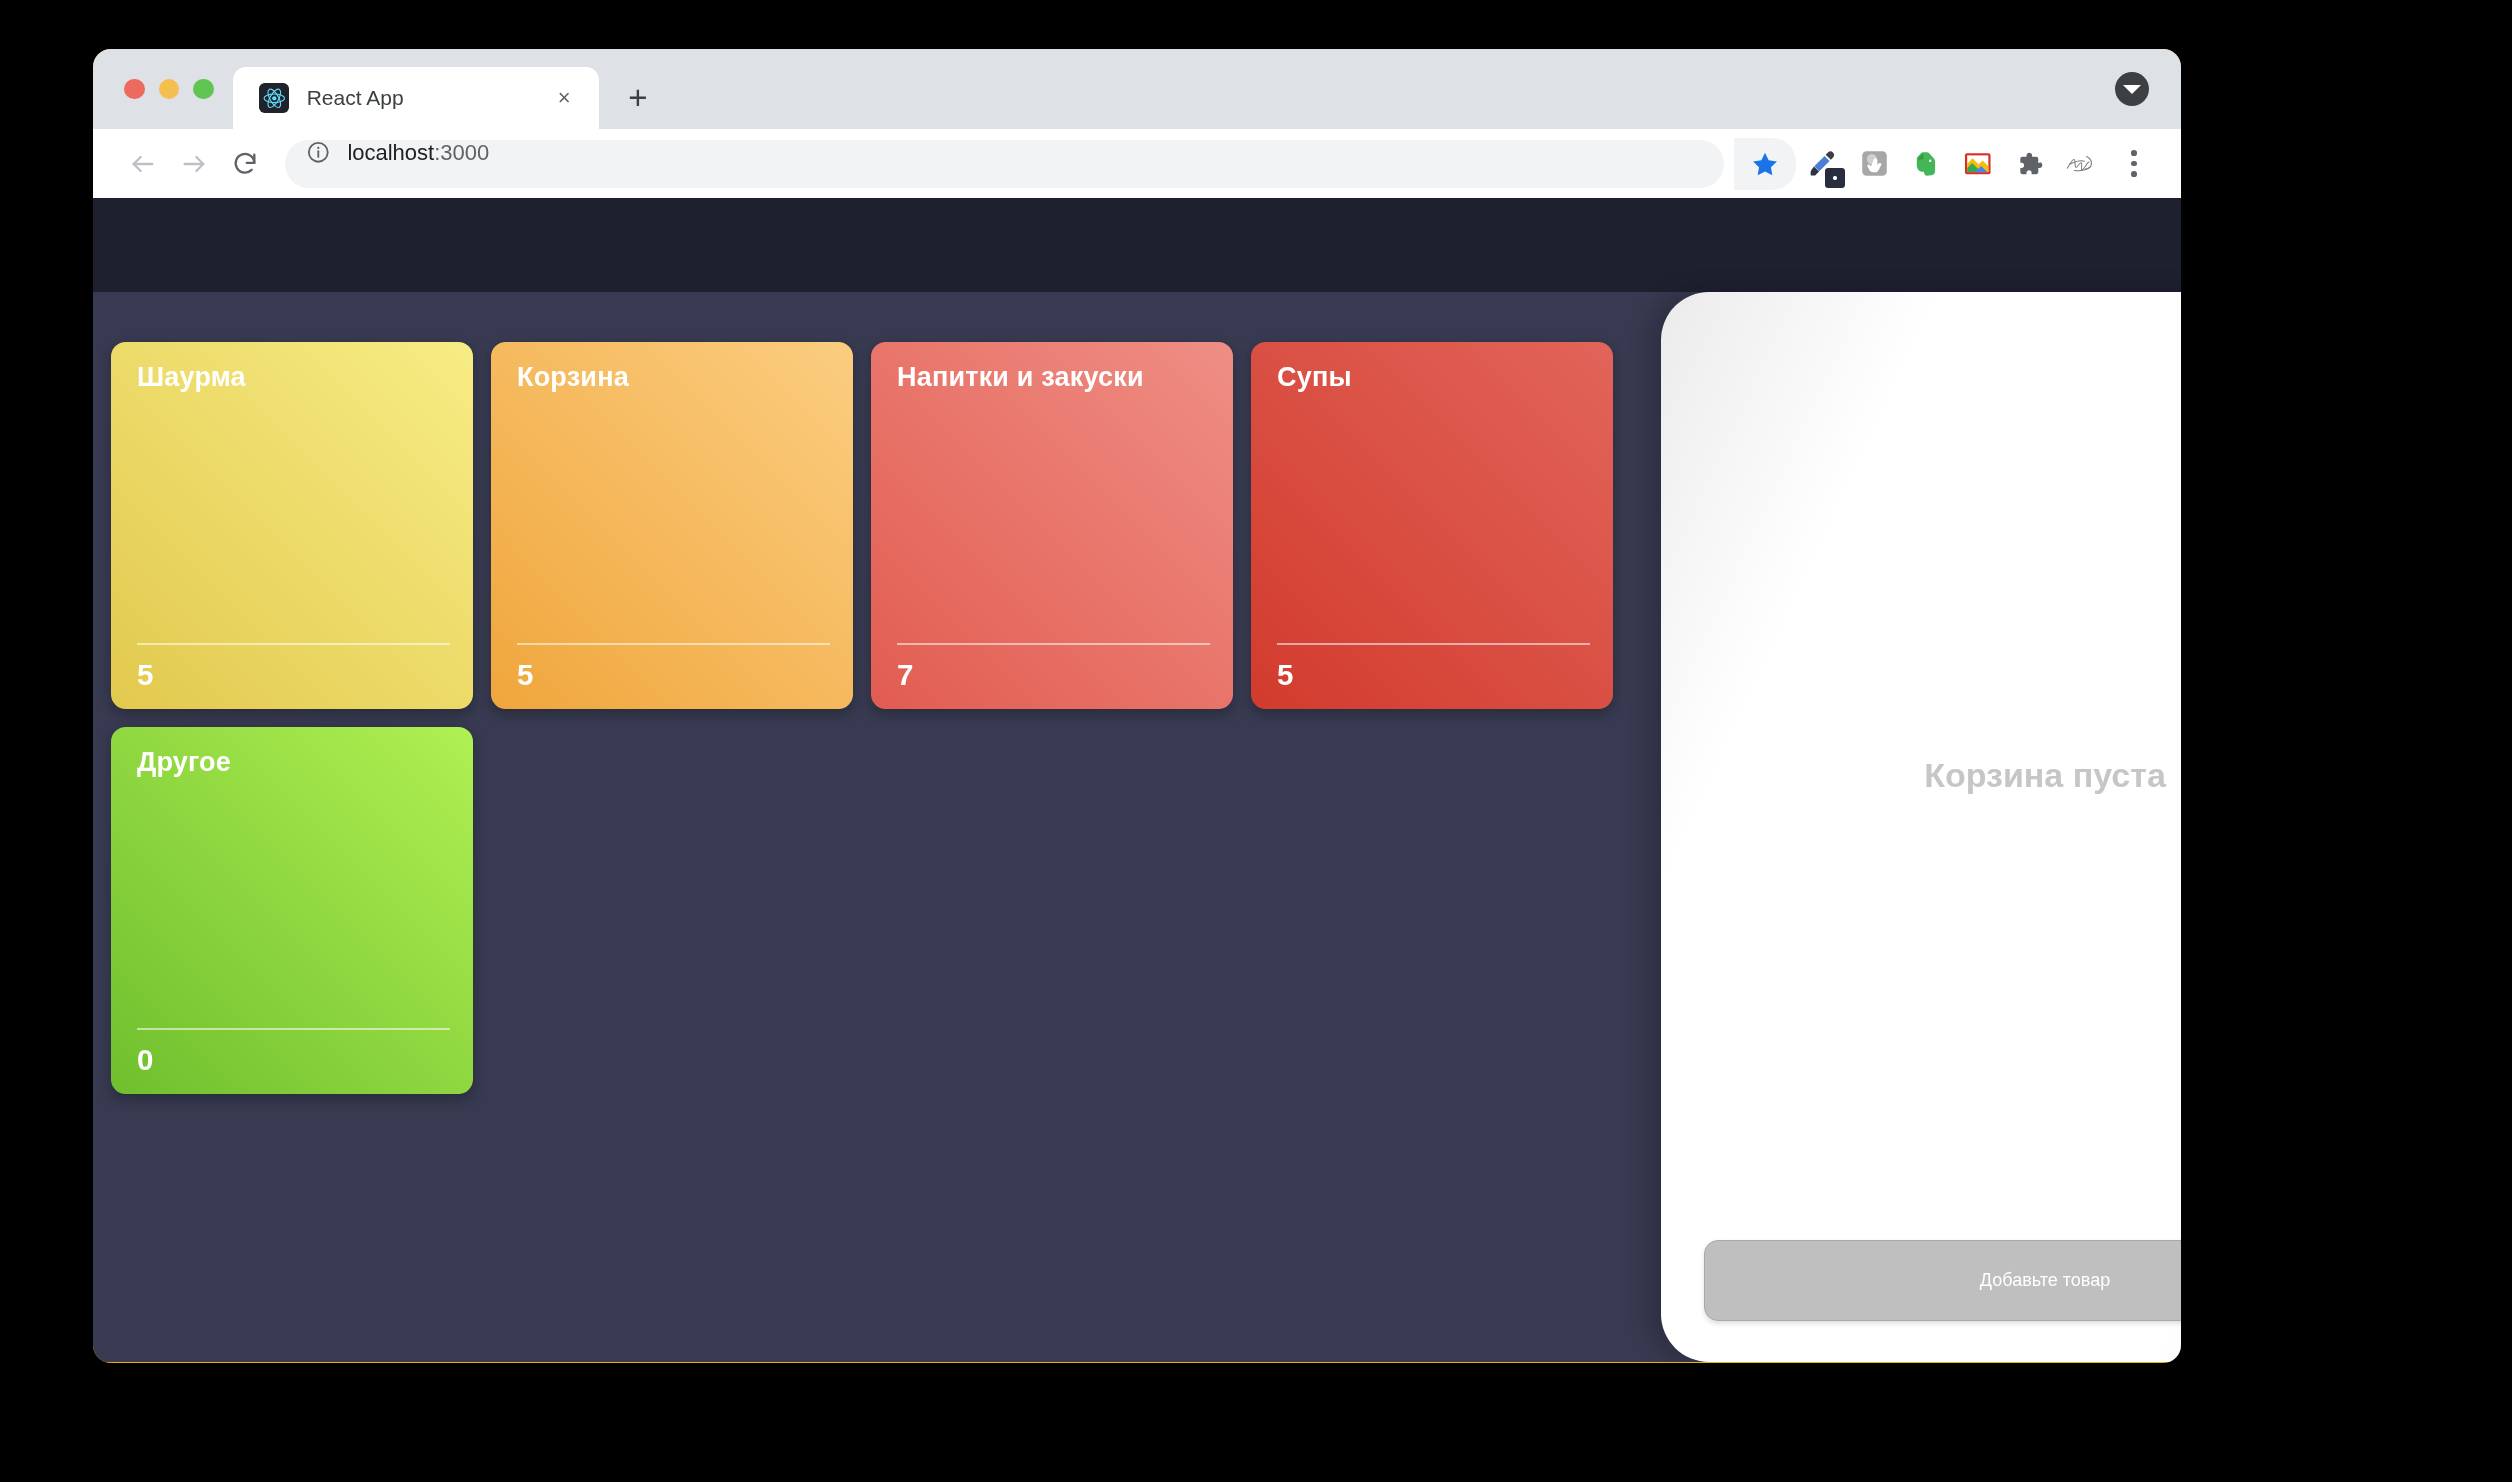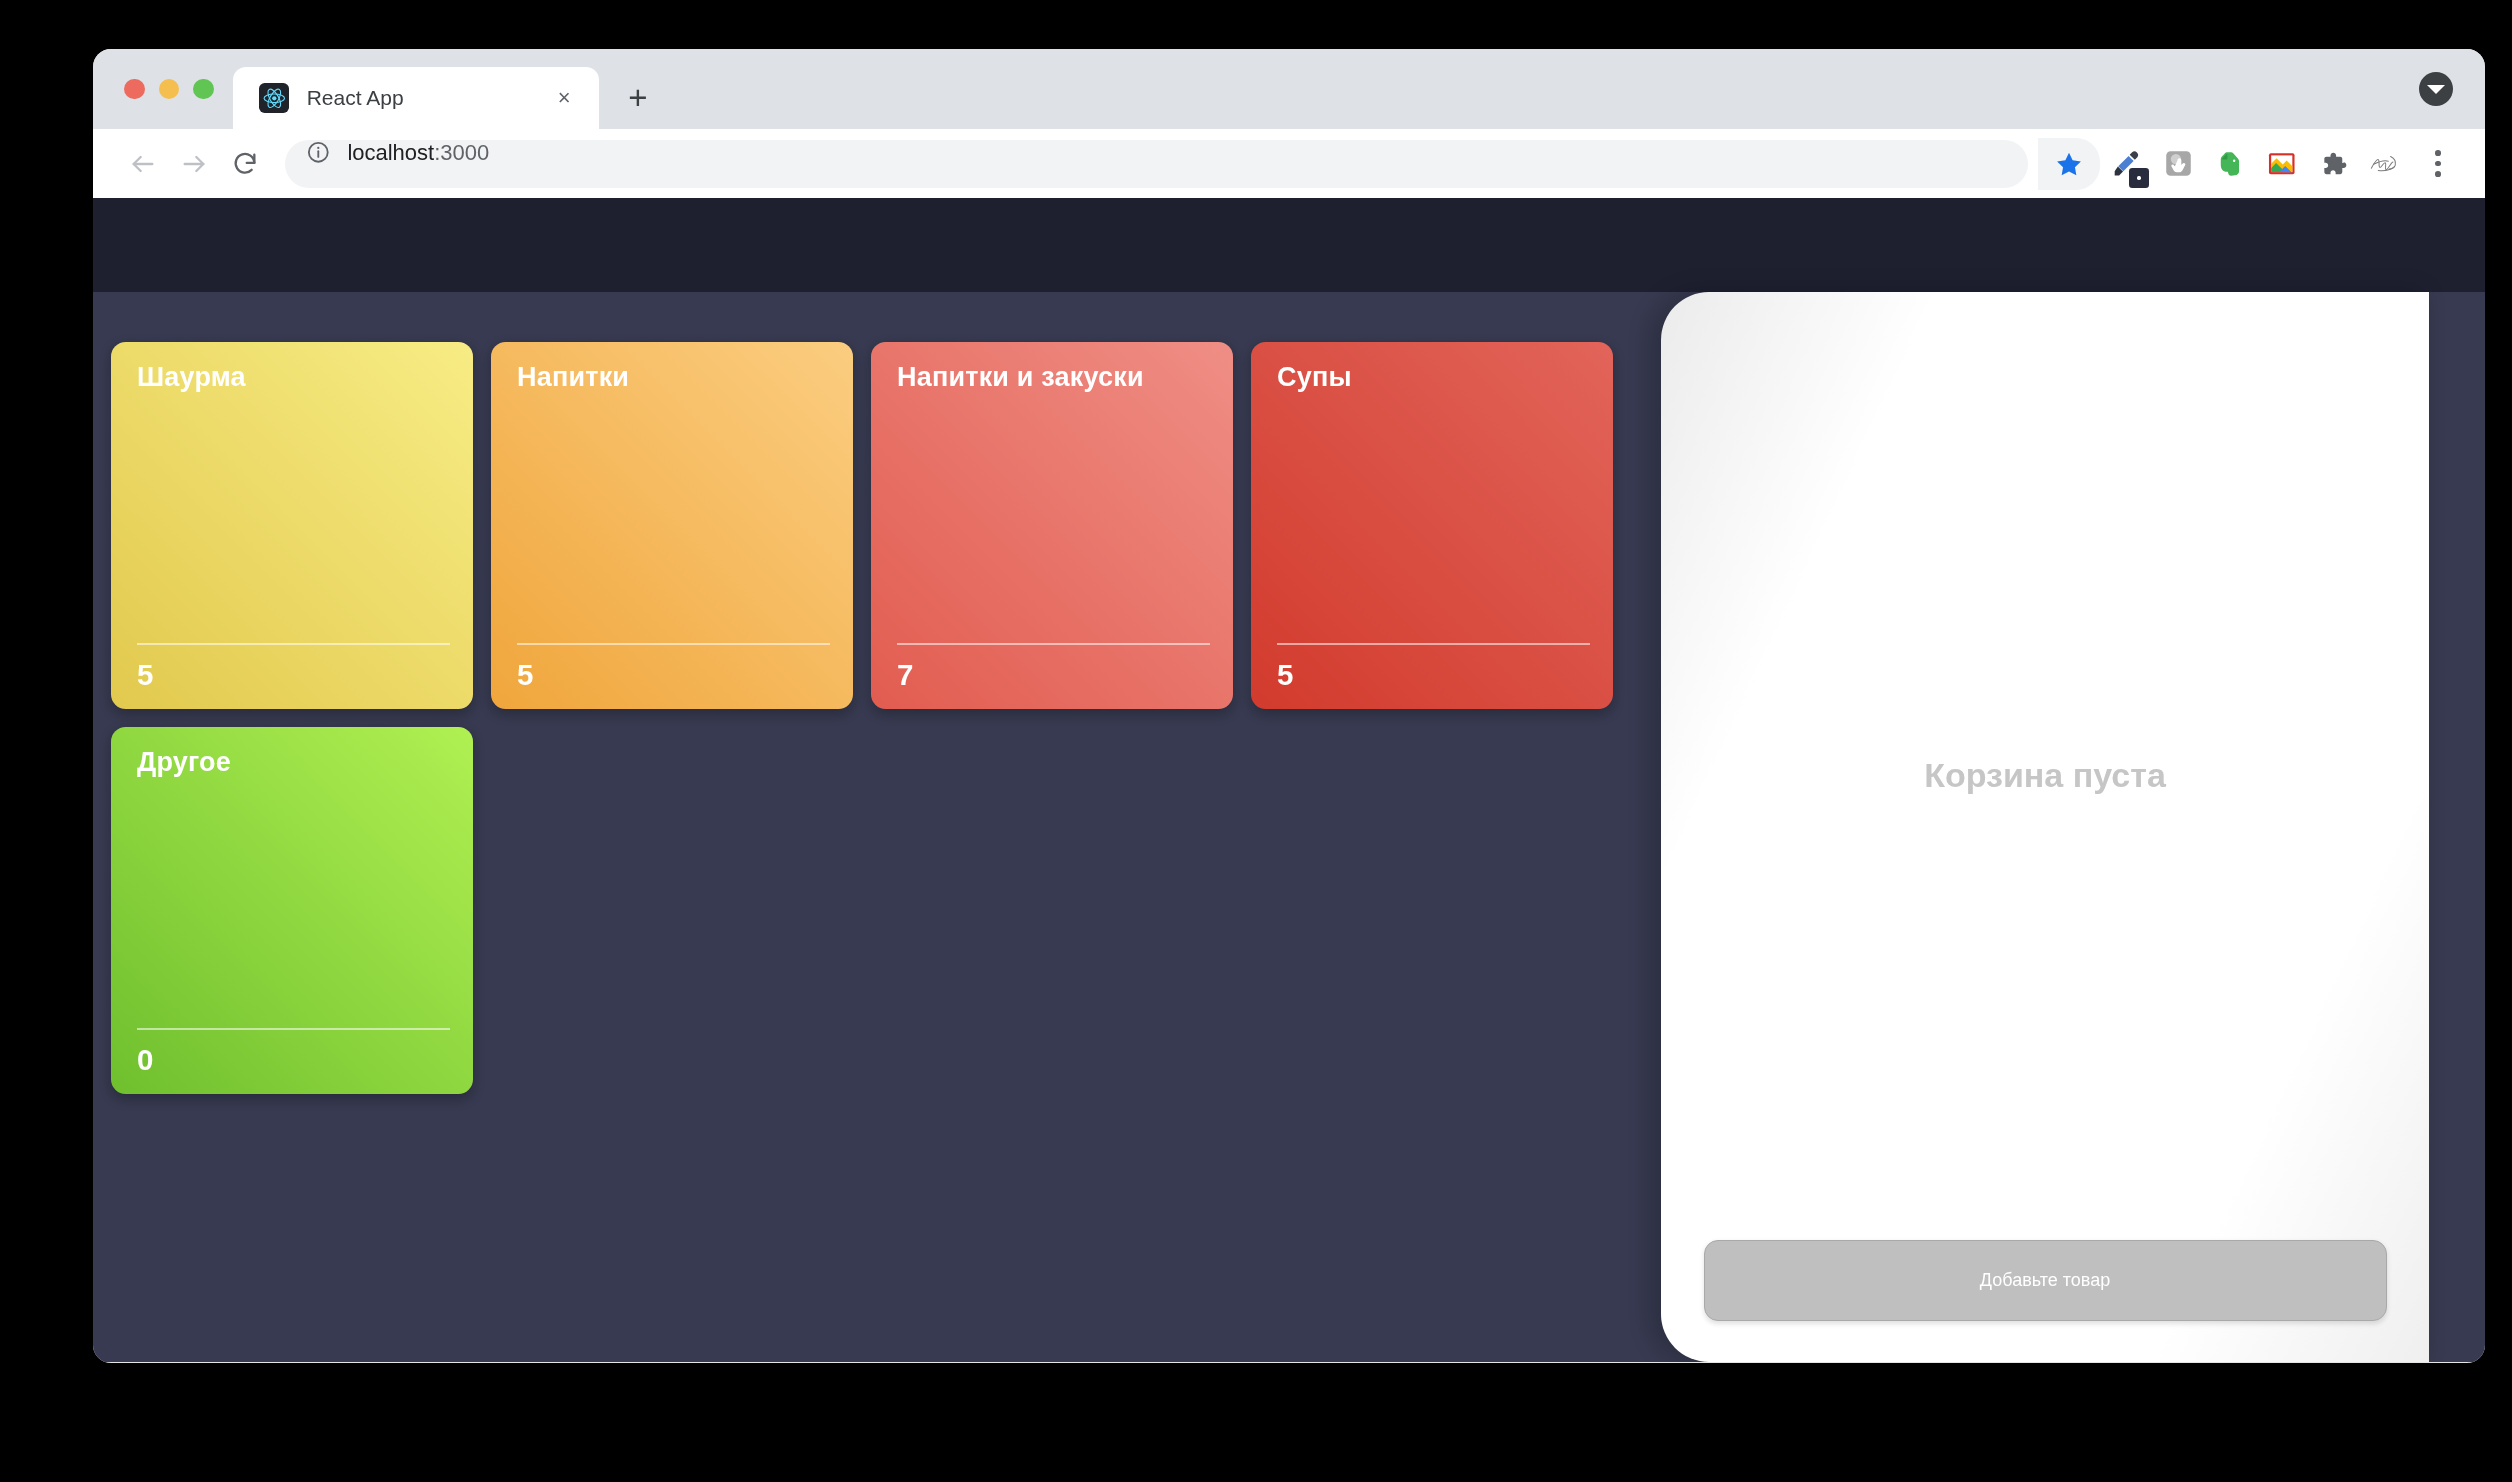--- a/index.html
+++ b/index.html
@@ -10,25 +10,25 @@
     height: 1482px;
     overflow: hidden;
     font-family: "Liberation Sans", sans-serif;
   }
 
   
   #browser-window {
     position: absolute;
     left: 93px;
     top: 49px;
-    width: 2392px;
+    width: 2088px;
     height: 1314px;
     border-radius: 18px;
     overflow: hidden;
-    background: #e5e5e5;
+    background: #eab308;
   }
 
   
   #tab-strip {
     position: relative;
     height: 80px;
     background: #dee1e6;
     display: flex;
     align-items: flex-end;
     padding: 0;
@@ -429,21 +429,21 @@
       <div id="category-grid">
 
         <div class="category-card" style="background:linear-gradient(45deg,#e2c94e 0%,#f7ec84 100%);">
           <div class="category-title">Шаурма</div>
           <div class="category-spacer"></div>
           <div class="category-divider"></div>
           <div class="category-count">5</div>
         </div>
 
         <div class="category-card" style="background:linear-gradient(45deg,#f0a63c 0%,#fbcd80 100%);">
-          <div class="category-title">Напитки</div>
+          <div class="category-title">Корзина</div>
           <div class="category-spacer"></div>
           <div class="category-divider"></div>
           <div class="category-count">5</div>
         </div>
 
         <div class="category-card" style="background:linear-gradient(45deg,#e25c50 0%,#ef8e85 100%);">
           <div class="category-title">Напитки и закуски</div>
           <div class="category-spacer"></div>
           <div class="category-divider"></div>
           <div class="category-count">7</div>

